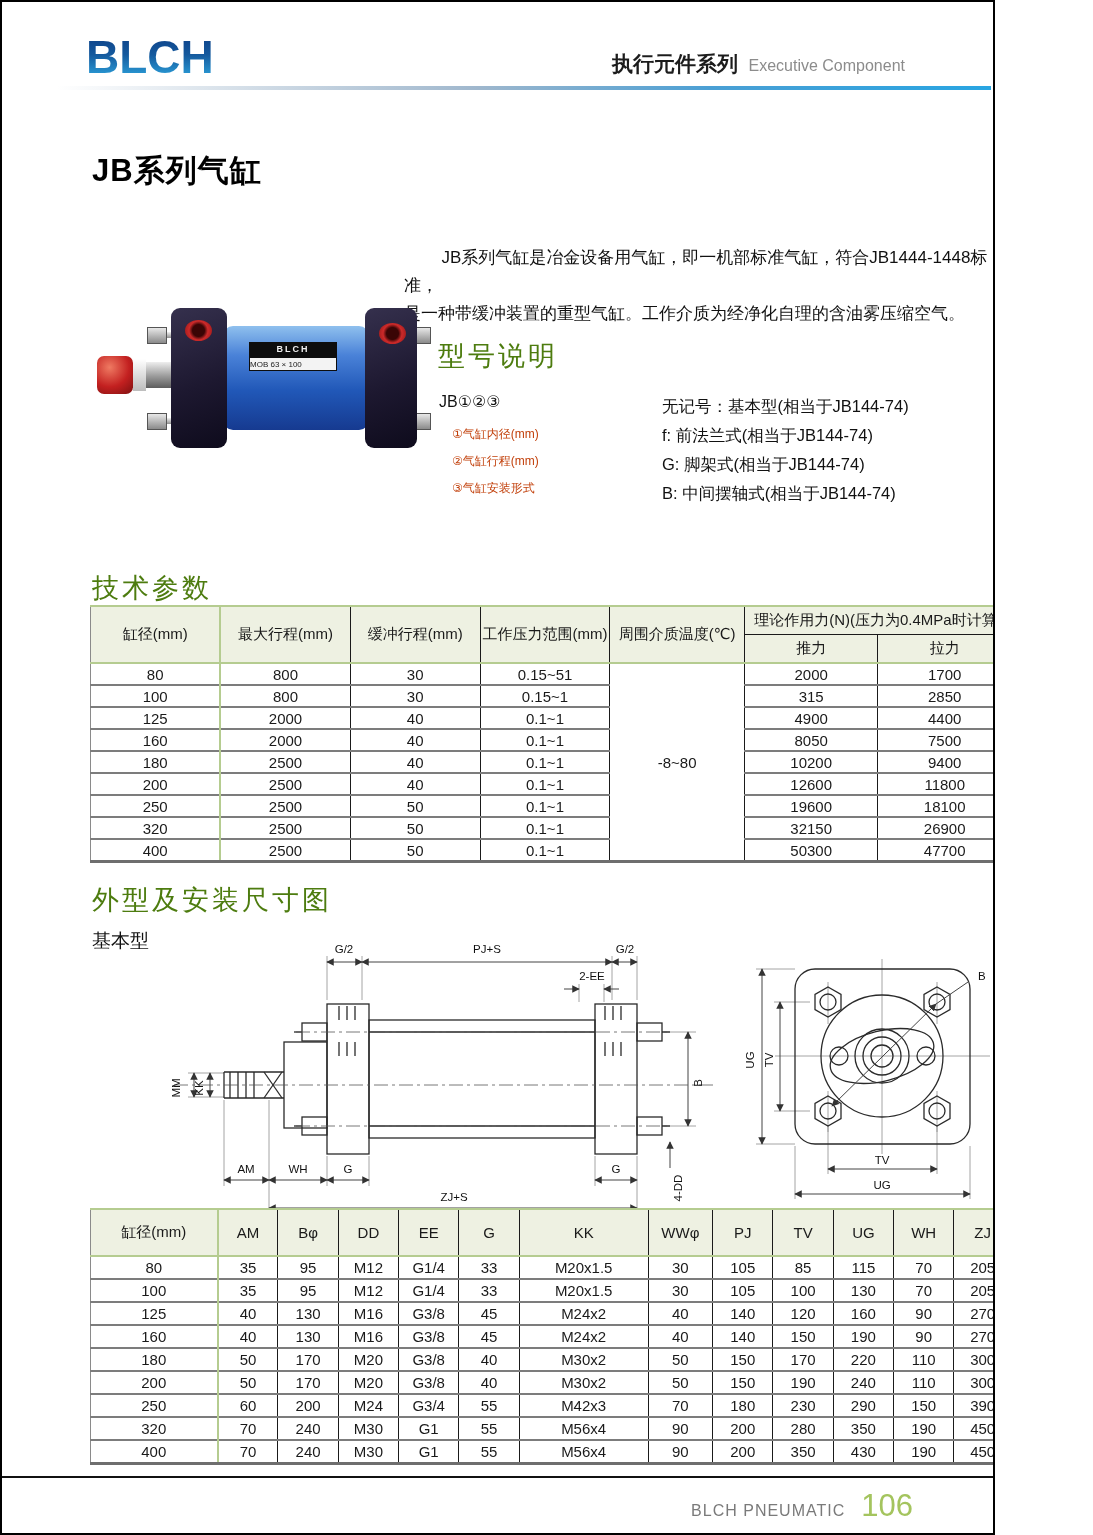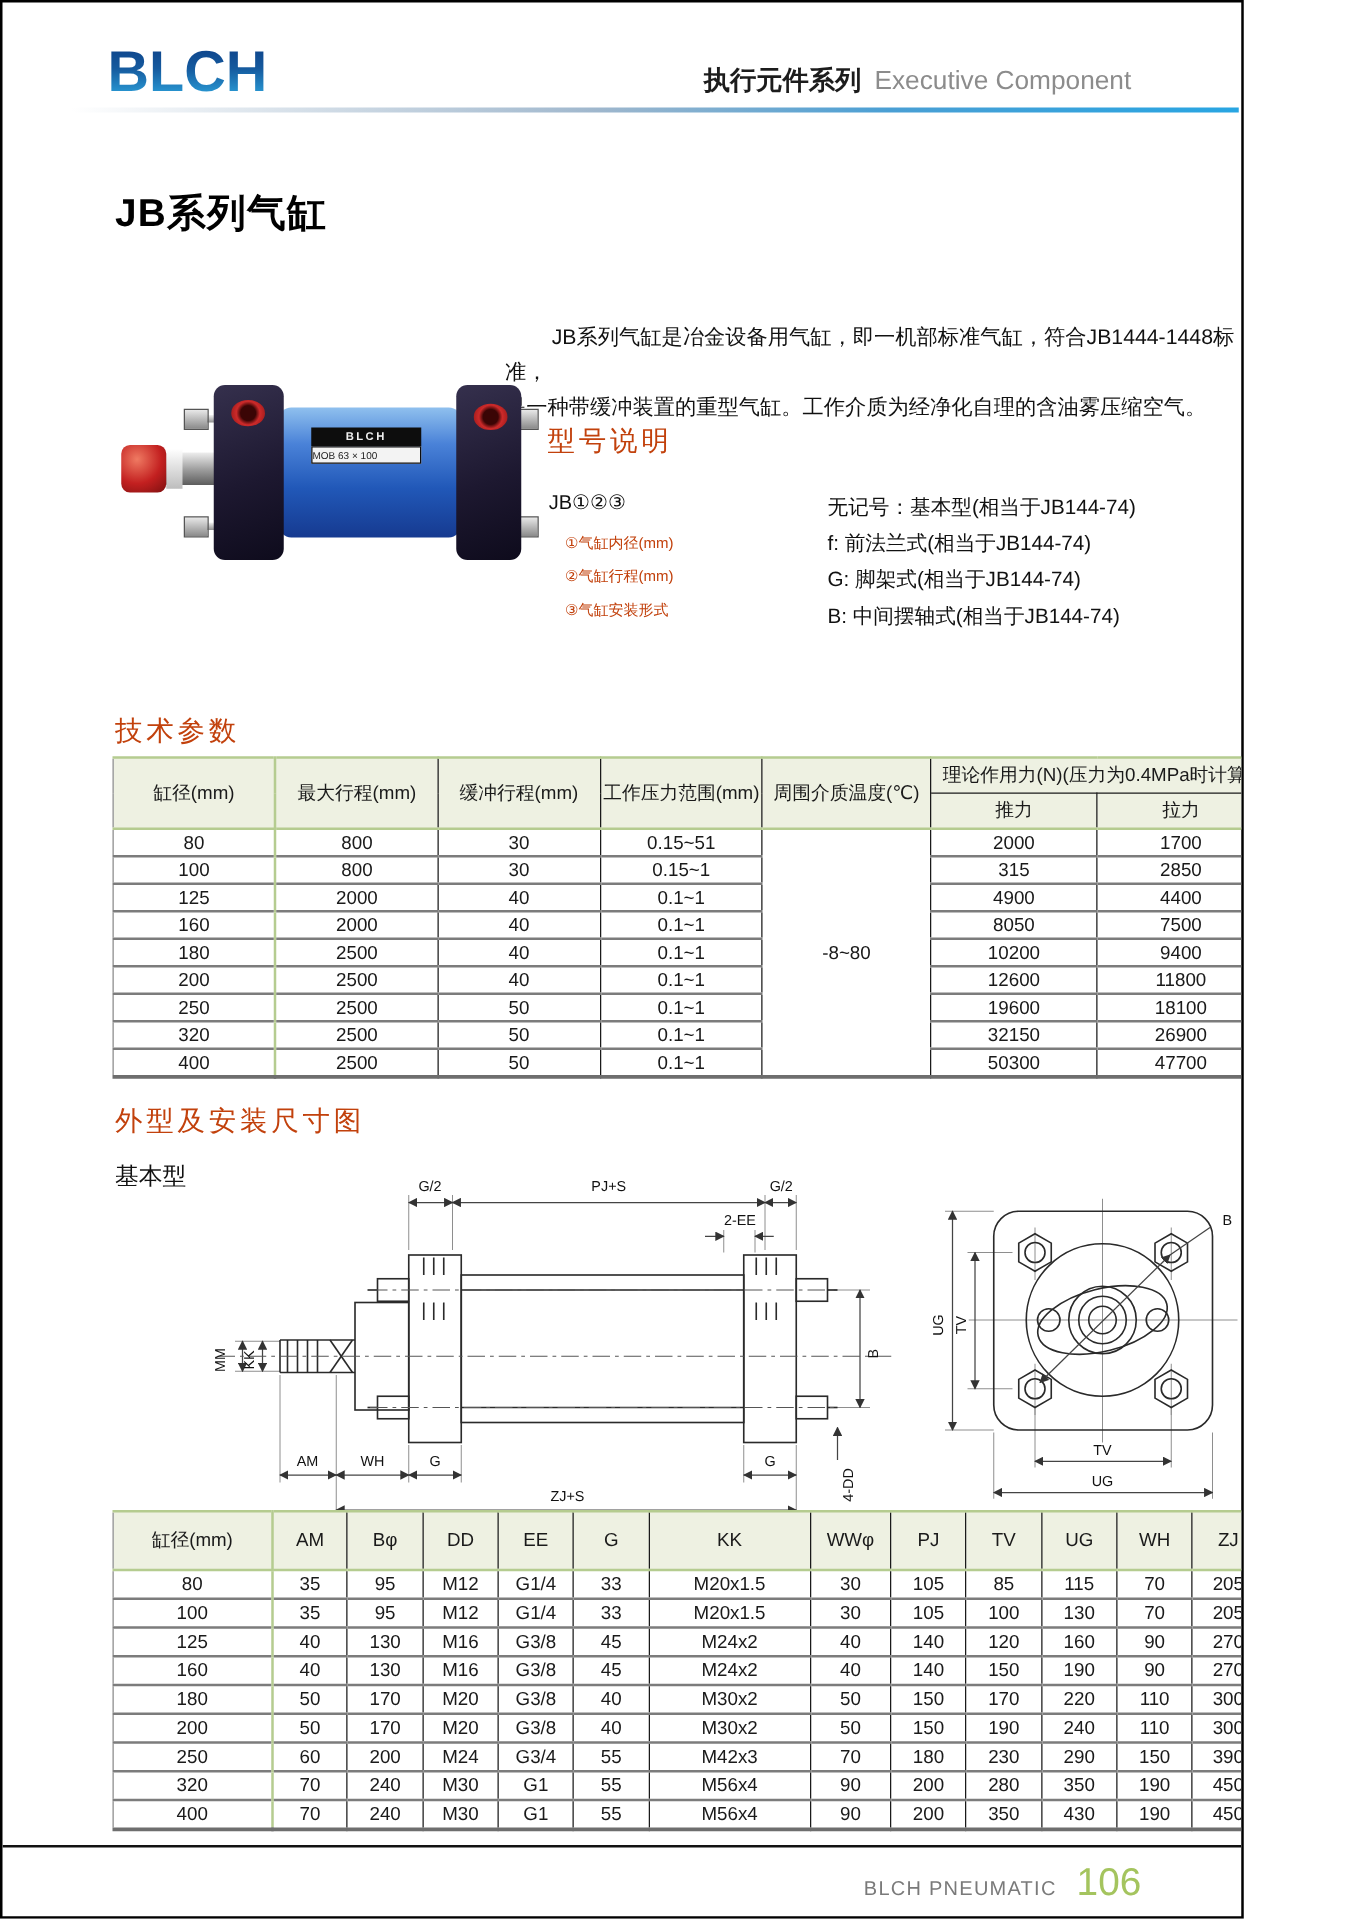--- a/index.html
+++ b/index.html
@@ -10,29 +10,29 @@
   }
   
   .logo {
     position:absolute; left:84px; top:32px; font-size:46px; font-weight:800;
     letter-spacing:0px; line-height:46px;
     background:linear-gradient(180deg,#0d3f86 0%,#155a9e 45%,#2ea7e0 100%);
     -webkit-background-clip:text; background-clip:text; color:transparent;
   }
   .hdr-right { position:absolute; top:48px; right:88px; white-space:nowrap; }
   .hdr-right .zh { font-size:21px; font-weight:700; color:#1c1c1c; }
-  .hdr-right .en { font-size:21px; font-weight:400; color:#8c8c8c; margin-left:6px; }
+  .hdr-right .en { font-size:16px; font-weight:400; color:#8c8c8c; margin-left:6px; }
   .hdr-rule {
     position:absolute; left:55px; right:2px; top:84px; height:4px;
     background:linear-gradient(90deg, rgba(41,163,222,0) 0%, #c9d6e2 25%, #9fb7cd 45%, #4a9fd4 70%, #28a5e2 100%);
   }
   
   .title { position:absolute; left:90px; top:148px; font-size:31px; font-weight:800; color:#000; letter-spacing:1px; }
   .intro { position:absolute; left:402px; top:242px; width:615px; font-size:17px; line-height:28px; color:#111; }
-  .intro div:first-child { text-indent:2.2em;margin-top:12px; }
+  .intro div:first-child { text-indent:2.2em; }
   
   .photo { position:absolute; left:95px; top:294px; width:332px; height:166px; }
   .photo * { position:absolute; }
   .ph-rod   { left:20px; top:66px; width:62px; height:26px; background:linear-gradient(180deg,#eee 0%,#9a9a9a 55%,#5d5d5d 100%); }
   .ph-cap   { left:0px; top:60px; width:36px; height:38px; border-radius:7px;
               background:radial-gradient(circle at 35% 30%, #ef7a62 0%, #c32020 55%, #7d1010 100%); }
   .ph-col   { left:36px; top:63px; width:13px; height:32px; background:linear-gradient(180deg,#fff,#bdbdbd); }
   .ph-tr    { height:6px; background:linear-gradient(180deg,#f2f2f2,#8f8f8f); }
   .ph-tr.t  { left:52px; top:36px; width:278px; }
   .ph-tr.b  { left:52px; top:122px; width:278px; }
@@ -42,21 +42,21 @@
   .ph-plate.l { left:74px; }  .ph-plate.r { left:268px; width:52px; }
   .ph-barrel{ left:126px; top:30px; width:146px; height:104px; border-radius:10px;
               background:linear-gradient(180deg,#8fc0ee 0%,#4a82d8 28%,#2158b8 62%,#163a90 100%); }
   .ph-port  { width:27px; height:21px; border-radius:50%;
               background:radial-gradient(circle at 50% 50%, #3a0505 0%, #3a0505 35%, #cc2a2a 55%, #8c1414 100%); }
   .ph-lbl1  { left:152px; top:46px; width:88px; height:15px; background:#0d0d0d; color:#efefef;
               font-size:9px; line-height:15px; text-align:center; letter-spacing:2px; font-weight:700; }
   .ph-lbl2  { left:152px; top:61px; width:88px; height:14px; background:#f3f3f3; color:#222;
               font-size:8px; line-height:14px; text-align:left; border:1px solid #0d0d0d; box-sizing:border-box;}
   
-  .sect { position:absolute; font-size:22px; color:#c2410c; letter-spacing:3px; }
+  .sect { position:absolute; font-size:27px; color:#4d7c0f; letter-spacing:3px; }
   
   .model-code  { position:absolute; left:437px; top:390px; font-size:16px; color:#111; }
   .model-items { position:absolute; left:450px; top:419px; font-size:12px; line-height:27px; color:#c2410c; }
   .model-vars  { position:absolute; left:660px; top:390px; font-size:16.5px; line-height:29px; color:#111; }
   
   table { border-collapse:collapse; table-layout:fixed; font-size:15px; color:#1a1a1a; }
   table.tech { position:absolute; left:88px; top:603px; width:922px;
     border-top:2px solid #b5cc90; border-bottom:3px solid #6e6e6e;
     border-left:1px solid #8a8a8a; border-right:1px solid #8a8a8a; }
   .tech th { background:#eef1e2; font-weight:400; border-bottom:2px solid #b5cc90;

